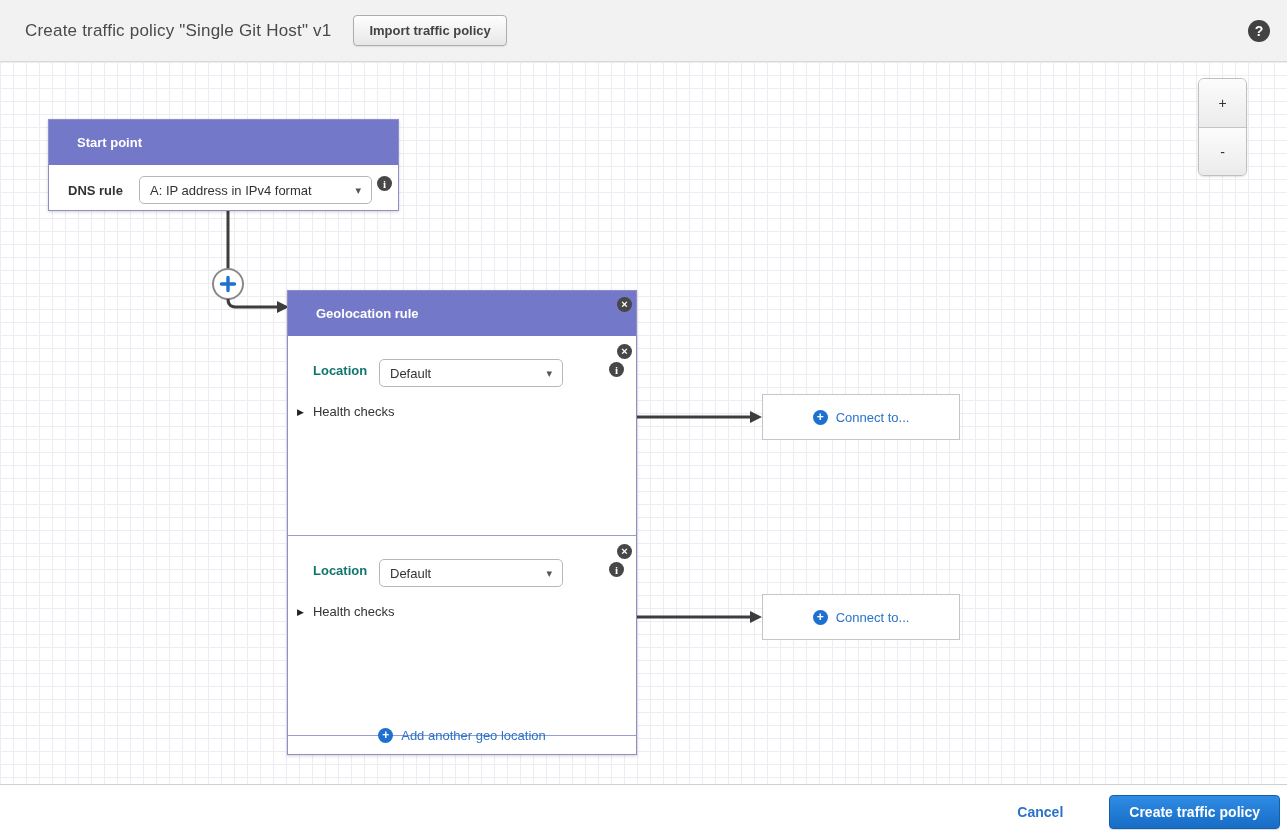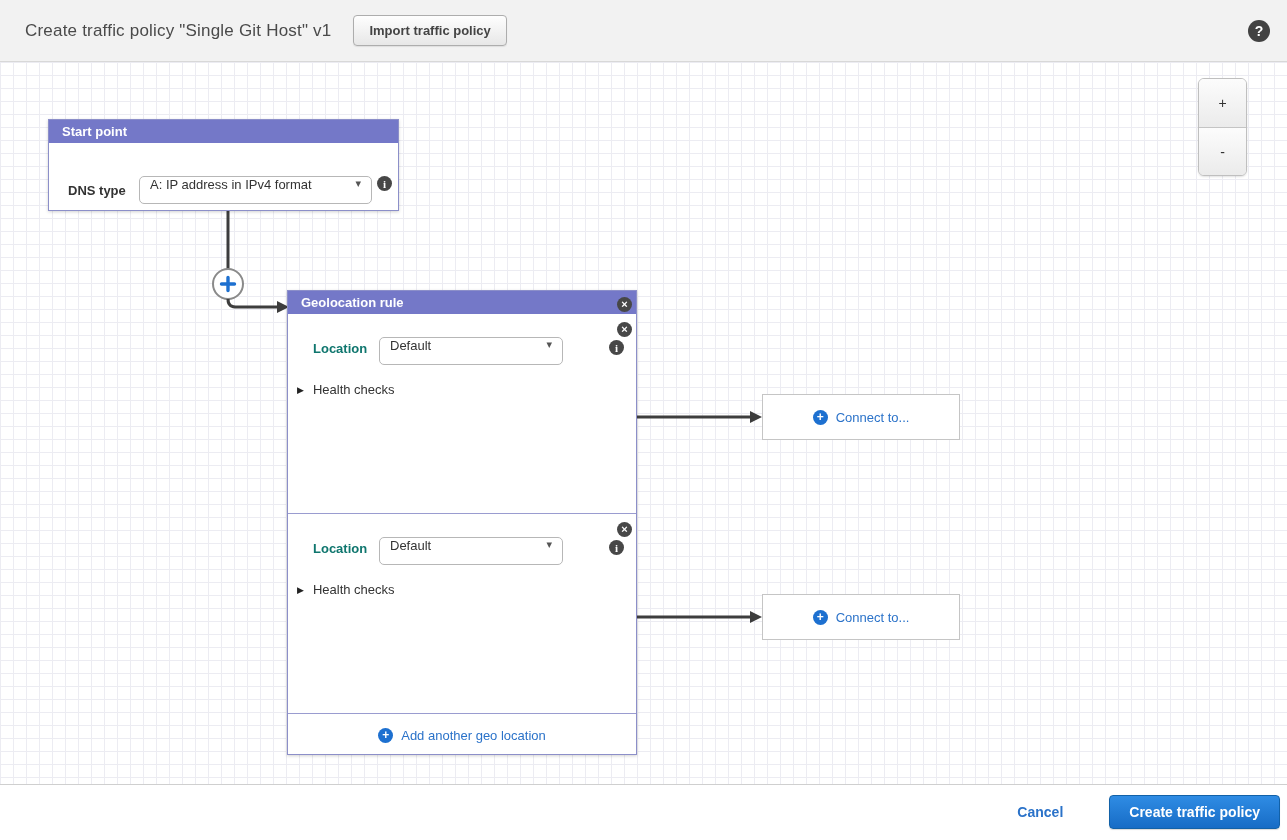--- a/index.html
+++ b/index.html
@@ -32,30 +32,30 @@
     background-size:13px 13px;
     border-bottom:1px solid #cfcfcf;
   }
   .connector-svg { position:absolute; left:0; top:0; width:1287px; height:723px; pointer-events:none; }
 
   .node-box {
     position:absolute; background:#fff; border:1px solid #8c8fc9;
     box-shadow:0 1px 3px rgba(0,0,0,.18);
   }
   .node-header {
-    height:23px; background:#7478c8; color:#fff; font-size:13px; font-weight:bold;
-    display:flex; align-items:center; padding:0 13px; position:relative;
+    height:45px; background:#7478c8; color:#fff; font-size:13px; font-weight:bold;
+    display:flex; align-items:center; padding:0 28px; position:relative;
   }
 
   
   .start-point { left:48px; top:57px; width:351px; height:92px; }
   .sp-label { position:absolute; left:19px; top:63px; font-size:13px; font-weight:bold; color:#333; }
   .dropdown {
     position:absolute; height:28px; background:#fff; border:1px solid #b7b7b7; border-radius:5px;
-    font-size:13px; color:#333; display:flex; align-items:flex-start; padding:0 10px; cursor:pointer;
+    font-size:13px; color:#333; display:flex; align-items:center; padding:0 10px; cursor:pointer;
     justify-content:space-between;
   }
   .dropdown .caret { font-size:11px; color:#555; margin-left:8px; }
   .sp-dropdown { left:90px; top:56px; width:233px; }
 
   .info-icon {
     position:absolute; width:15px; height:15px; border-radius:50%; background:#474747; color:#fff;
     font-family:"Liberation Serif", serif; font-weight:bold; font-size:11px;
     display:flex; align-items:center; justify-content:center; cursor:pointer;
   }
@@ -133,21 +133,21 @@
     <path d="M637,355 L750,355" stroke="#3d3d3d" stroke-width="3"></path>
     <polygon points="750,349 750,361 762,355" fill="#3d3d3d"></polygon>
     <path d="M637,555 L750,555" stroke="#3d3d3d" stroke-width="3"></path>
     <polygon points="750,549 750,561 762,555" fill="#3d3d3d"></polygon>
   </svg>
 
   <div class="node-box start-point">
     <div class="node-header">
       <span>Start point</span>
     </div>
-    <span class="sp-label">DNS type</span>
+    <span class="sp-label">DNS rule</span>
     <div class="dropdown sp-dropdown">
       <span>A: IP address in IPv4 format</span>
       <span class="caret">▾</span>
     </div>
     <div class="info-icon" style="left:328px; top:56px;">i</div>
   </div>
 
   <div class="node-box geo-rule">
     <div class="node-header">
       <span>Geolocation rule</span>

